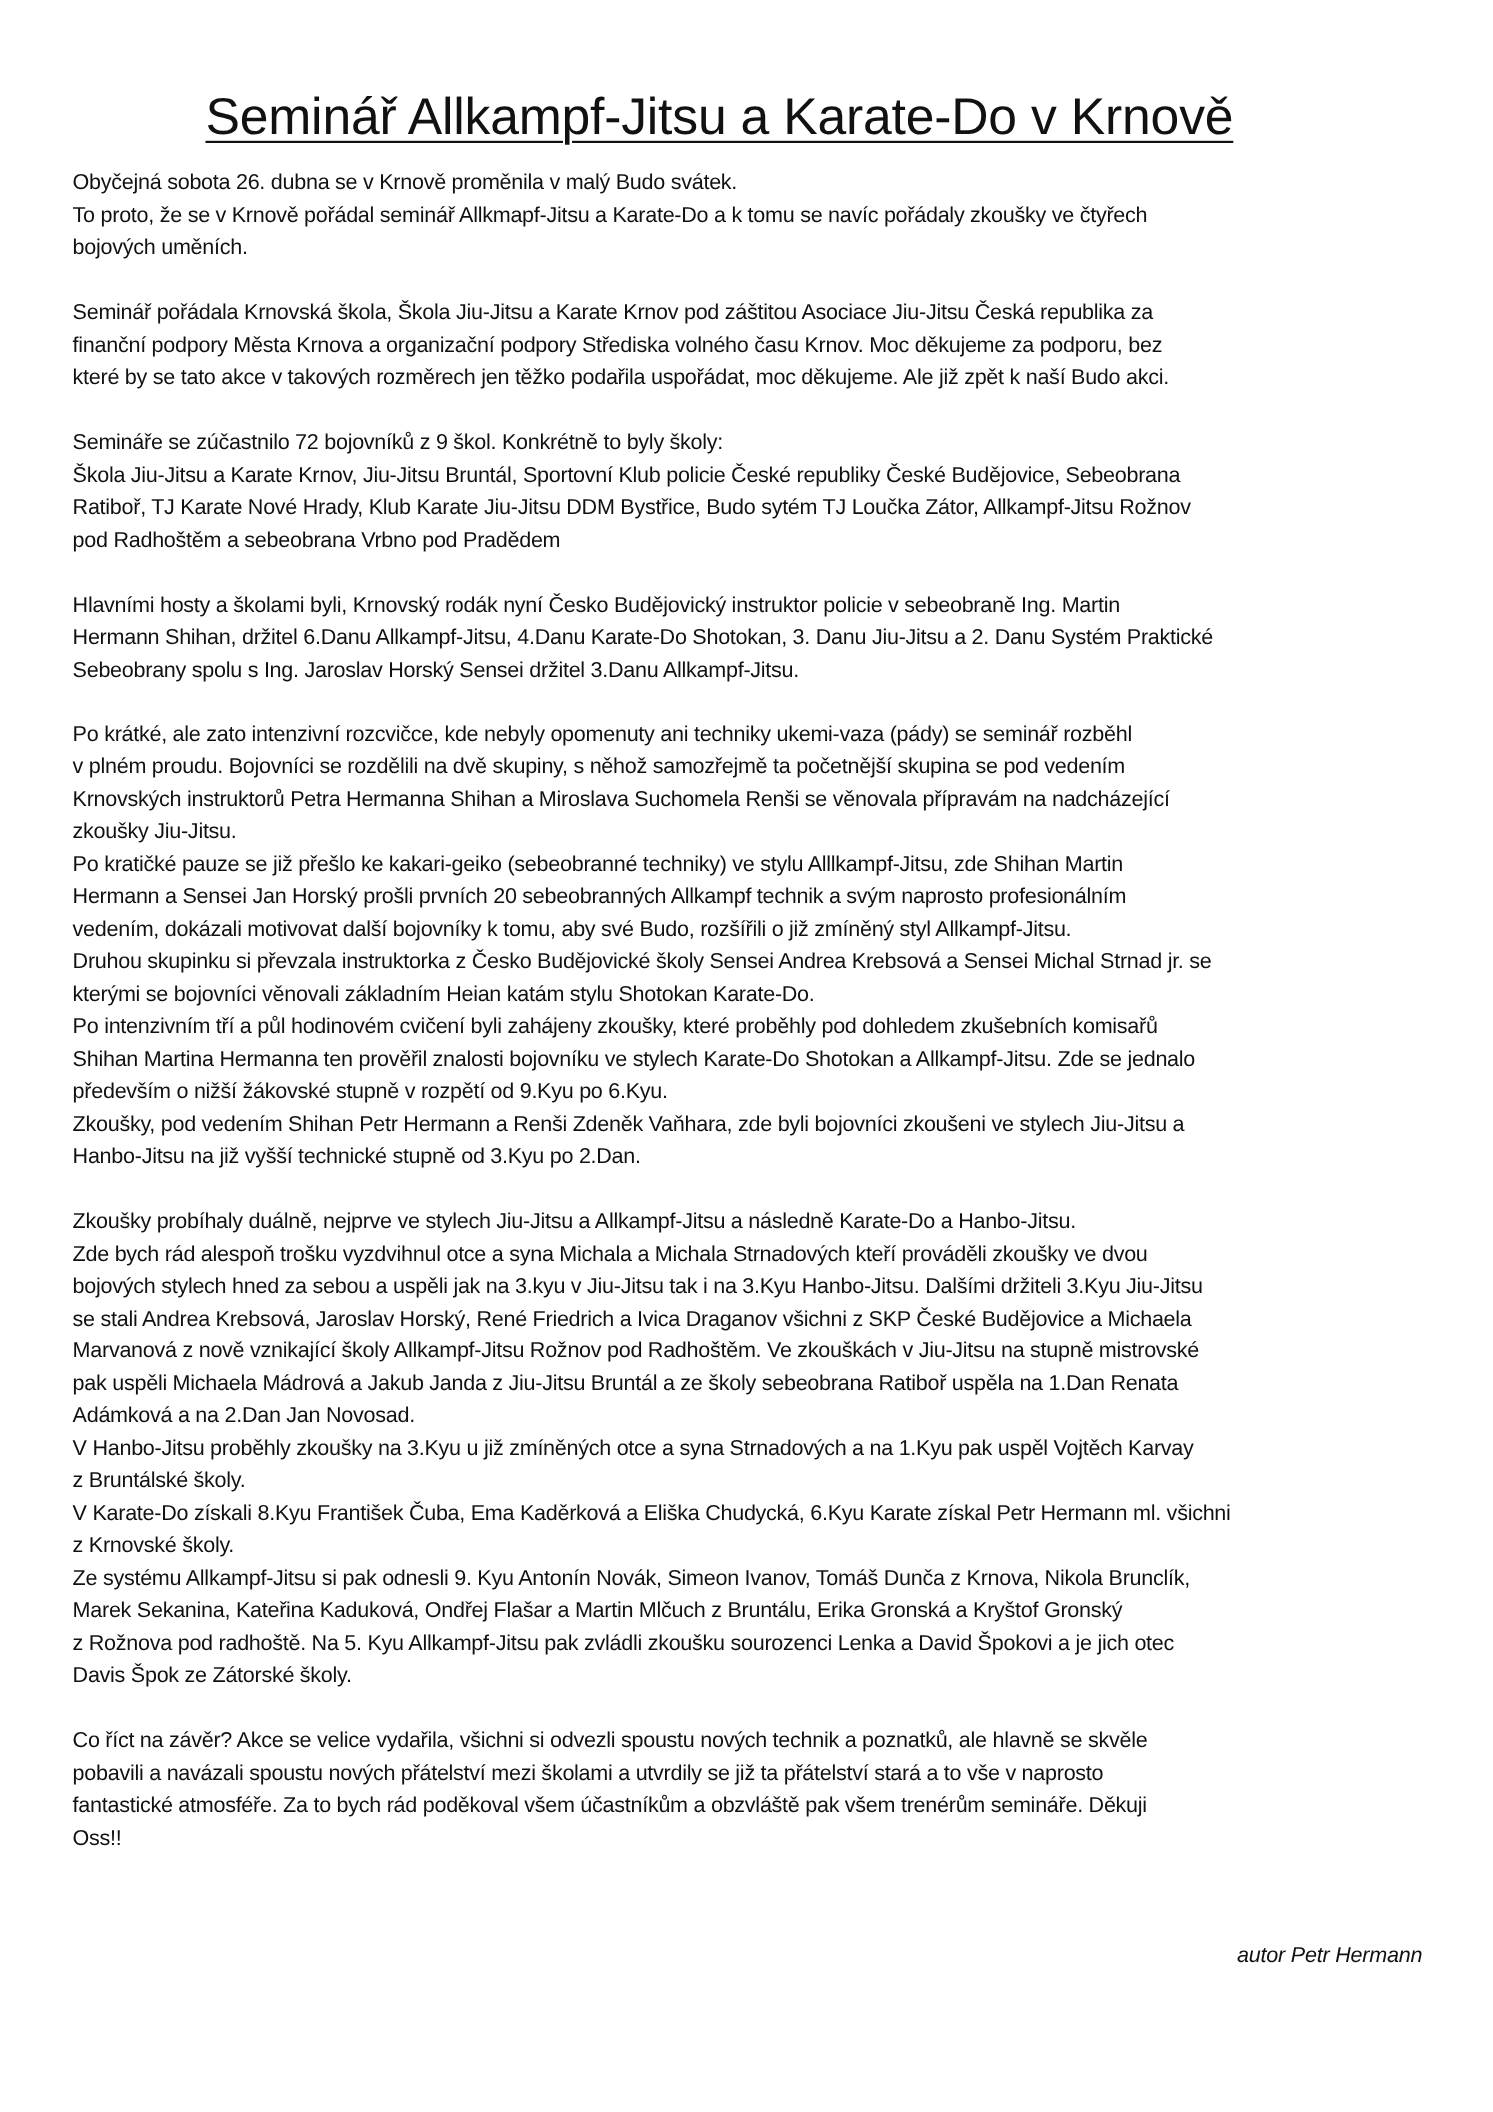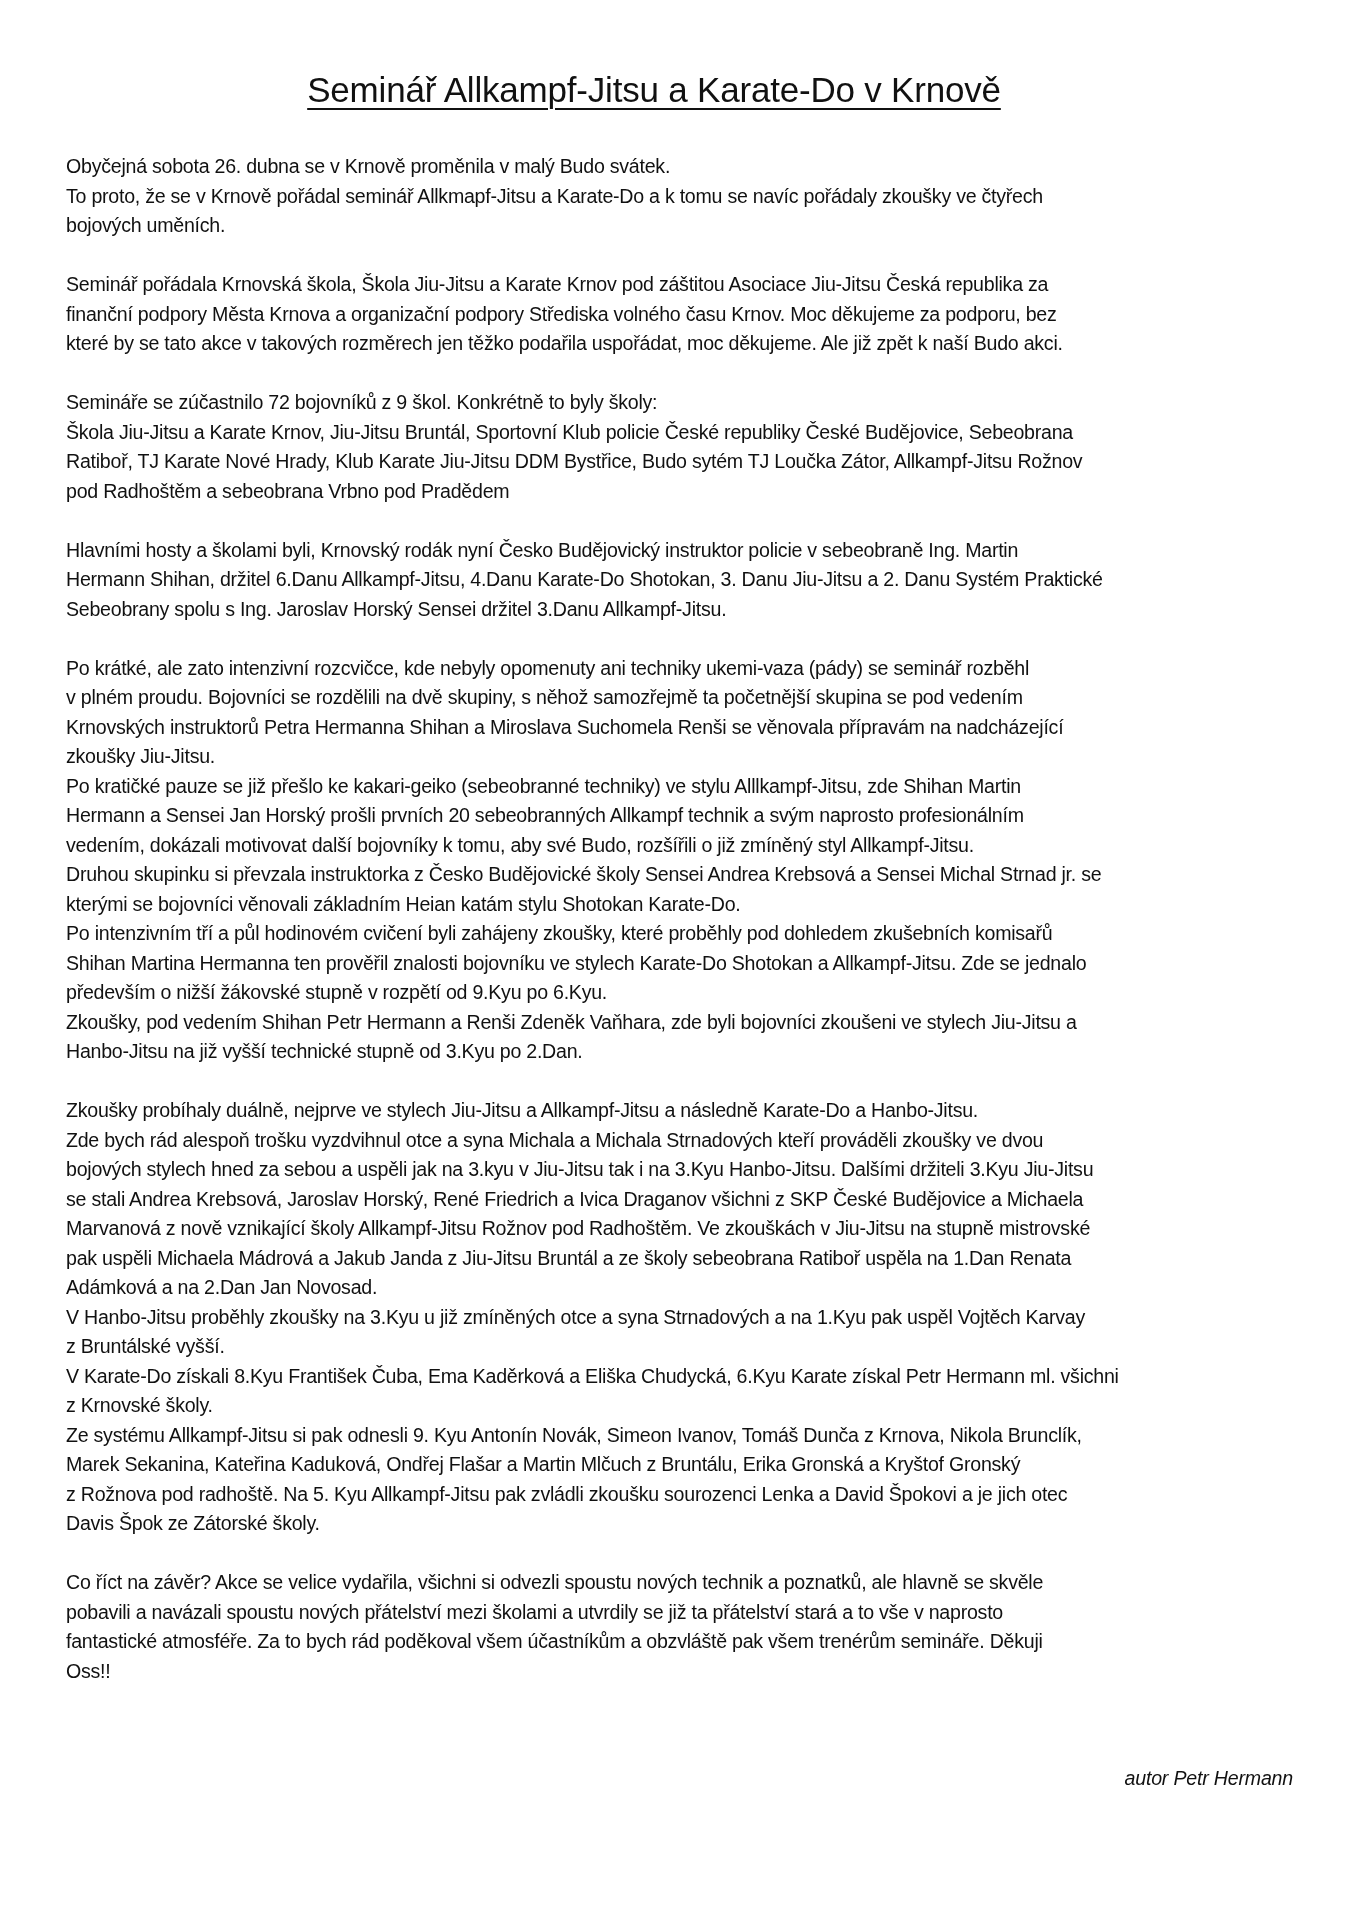--- a/index.html
+++ b/index.html
@@ -17,25 +17,25 @@
   }
   .page {
     position: absolute;
     left: 0; top: 0;
     width: 1357px;
     height: 1920px;
     background: #ffffff;
   }
   .title {
     position: absolute;
-    top: 68px;
+    top: 84px;
     left: 0;
     width: 1308px;
     text-align: center;
-    font-size: 35px;
+    font-size: 47px;
     line-height: 44px;
     margin: 0;
     font-weight: normal;
   }
   .title span {
     text-decoration: underline;
     text-underline-offset: 6px;
     text-decoration-thickness: 2px;
     letter-spacing: -0.2px;
   }
@@ -114,21 +114,21 @@
       </p>
       <p class="para gap">
         <span class="line">Zkoušky probíhaly duálně, nejprve ve stylech Jiu-Jitsu a Allkampf-Jitsu a následně Karate-Do a Hanbo-Jitsu.</span>
         <span class="line">Zde bych rád alespoň trošku vyzdvihnul otce a syna Michala a Michala Strnadových kteří prováděli zkoušky ve dvou</span>
         <span class="line">bojových stylech hned za sebou a uspěli jak na 3.kyu v Jiu-Jitsu tak i na 3.Kyu Hanbo-Jitsu. Dalšími držiteli 3.Kyu Jiu-Jitsu</span>
         <span class="line">se stali Andrea Krebsová, Jaroslav Horský, René Friedrich a Ivica Draganov všichni z SKP České Budějovice a Michaela</span>
         <span class="line">Marvanová z nově vznikající školy Allkampf-Jitsu Rožnov pod Radhoštěm. Ve zkouškách v Jiu-Jitsu na stupně mistrovské</span>
         <span class="line">pak uspěli Michaela Mádrová a Jakub Janda z Jiu-Jitsu Bruntál a ze školy sebeobrana Ratiboř uspěla na 1.Dan Renata</span>
         <span class="line">Adámková a na 2.Dan Jan Novosad.</span>
         <span class="line">V Hanbo-Jitsu proběhly zkoušky na 3.Kyu u již zmíněných otce a syna Strnadových a na 1.Kyu pak uspěl Vojtěch Karvay</span>
-        <span class="line">z Bruntálské vyšší.</span>
+        <span class="line">z Bruntálské školy.</span>
         <span class="line">V Karate-Do získali 8.Kyu František Čuba, Ema Kaděrková a Eliška Chudycká, 6.Kyu Karate získal Petr Hermann ml. všichni</span>
         <span class="line">z Krnovské školy.</span>
         <span class="line">Ze systému Allkampf-Jitsu si pak odnesli 9. Kyu Antonín Novák, Simeon Ivanov, Tomáš Dunča z Krnova, Nikola Brunclík,</span>
         <span class="line">Marek Sekanina, Kateřina Kaduková, Ondřej Flašar a Martin Mlčuch z Bruntálu, Erika Gronská a Kryštof Gronský</span>
         <span class="line">z Rožnova pod radhoště. Na 5. Kyu Allkampf-Jitsu pak zvládli zkoušku sourozenci Lenka a David Špokovi a je jich otec</span>
         <span class="line">Davis Špok ze Zátorské školy.</span>
       </p>
       <p class="para gap">
         <span class="line">Co říct na závěr? Akce se velice vydařila, všichni si odvezli spoustu nových technik a poznatků, ale hlavně se skvěle</span>
         <span class="line">pobavili a navázali spoustu nových přátelství mezi školami a utvrdily se již ta přátelství stará a to vše v naprosto</span>

